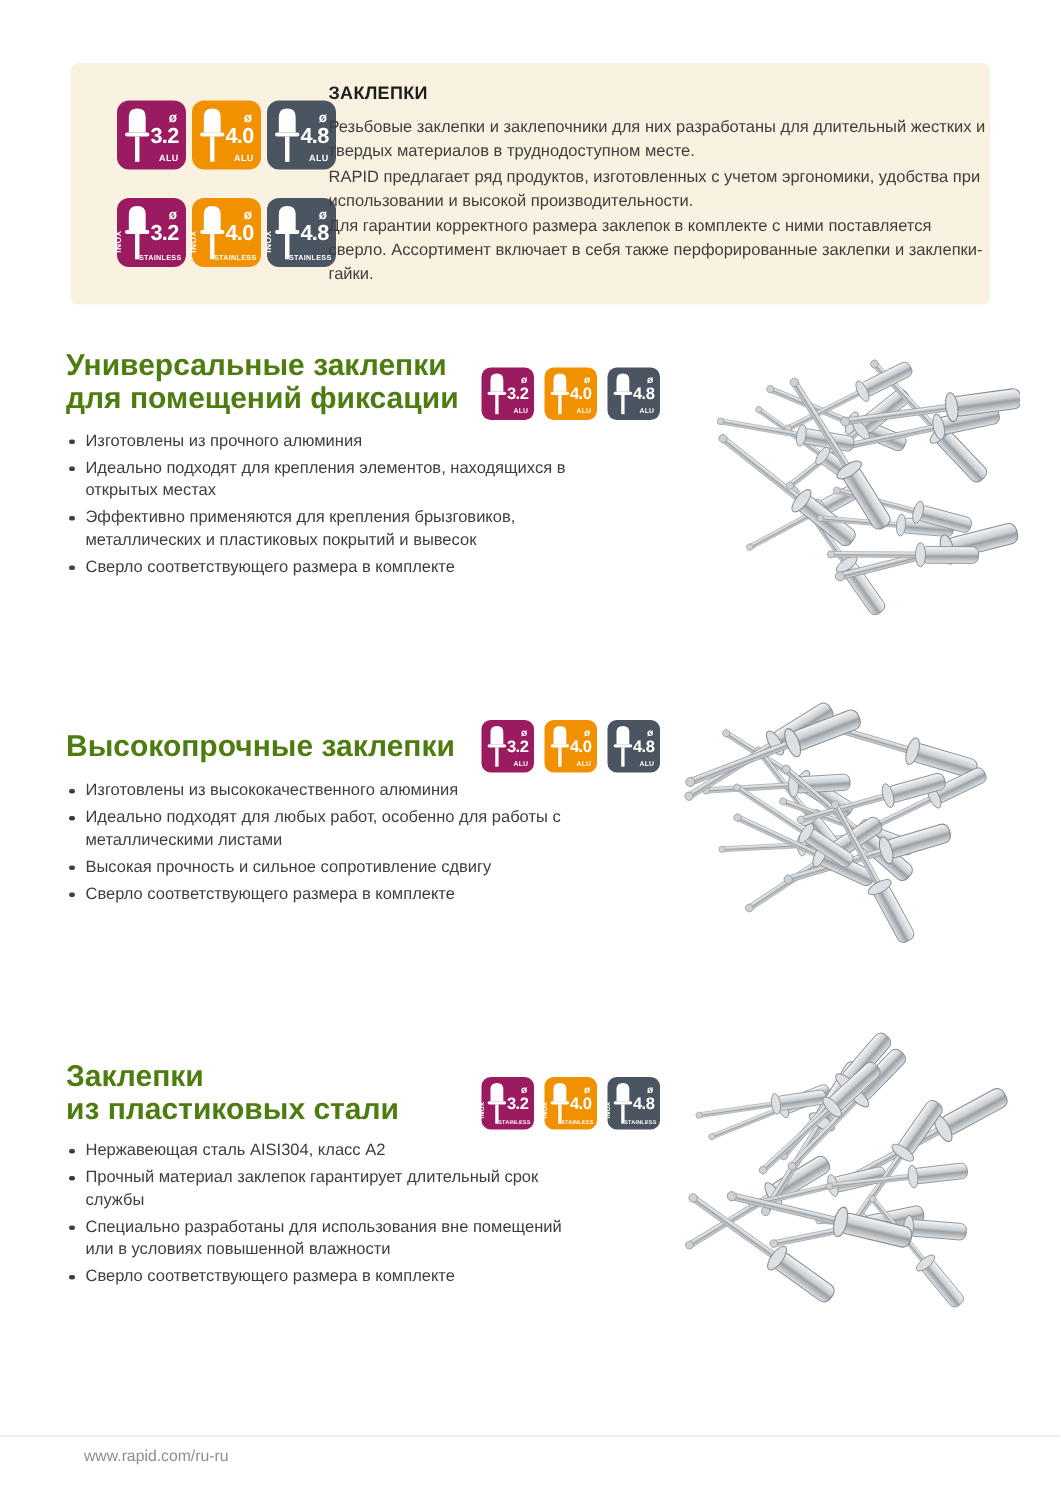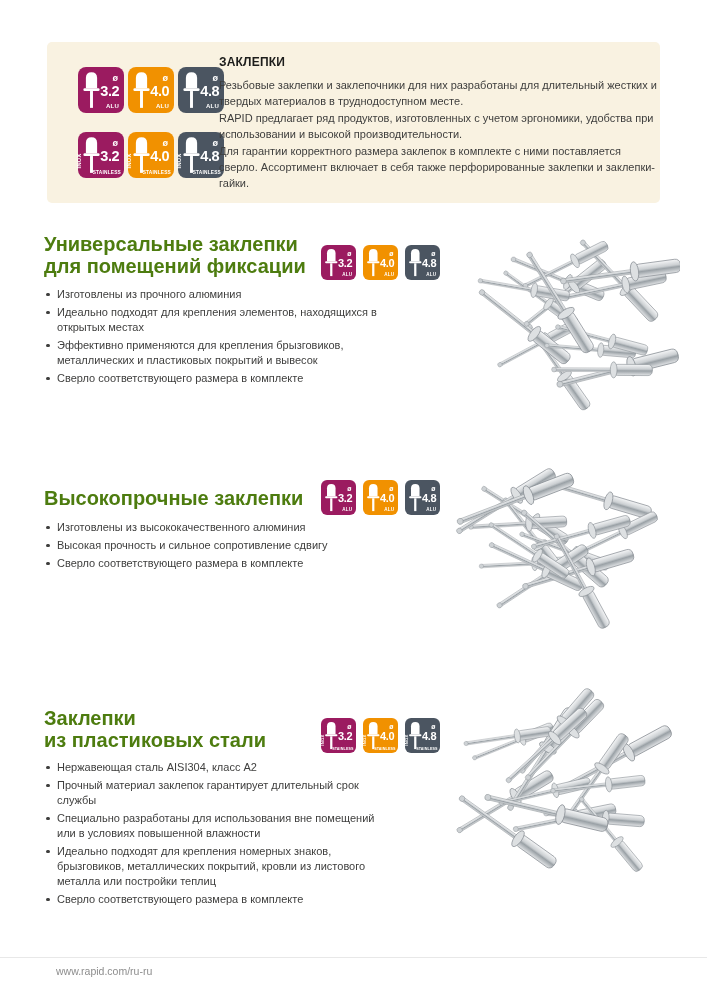--- a/index.html
+++ b/index.html
@@ -256,20 +256,21 @@
           </svg>
           <span class="b-dia">ø</span>
           <span class="b-size">4.8</span>
           <span class="b-mat">ALU</span>
           <span class="b-inox"></span>
         </div>
 
     </div>
     <ul class="bullets">
       <li>Изготовлены из высококачественного алюминия</li>
+        <li>Идеально подходят для любых работ, особенно для работы с металлическими листами</li>
         <li>Высокая прочность и сильное сопротивление сдвигу</li>
         <li>Сверло соответствующего размера в комплекте</li>
     </ul>
   </div>
   <svg class="rivet-pile photo2" viewBox="0 0 232 185">
       <use href="#rivet-g" transform="translate(81.1 114.0) rotate(-2.9) scale(0.75)"></use>
       <use href="#rivet-g" transform="translate(152.5 47.0) rotate(16.5) scale(0.96)"></use>
       <use href="#rivet-g" transform="translate(81.6 64.4) rotate(32.3) scale(0.84)"></use>
       <use href="#rivet-g" transform="translate(90.5 86.3) rotate(52.3) scale(0.80)"></use>
       <use href="#rivet-g" transform="translate(74.5 74.2) rotate(-3.4) scale(0.82)"></use>
@@ -321,21 +322,20 @@
           <span class="b-size">4.8</span>
           <span class="b-mat">STAINLESS</span>
           <span class="b-inox">INOX</span>
         </div>
 
     </div>
     <ul class="bullets">
       <li>Нержавеющая сталь AISI304, класс А2</li>
         <li>Прочный материал заклепок гарантирует длительный срок службы</li>
         <li>Специально разработаны для использования вне помещений или в условиях повышенной влажности</li>
-        <li>Идеально подходят для крепления номерных знаков, брызговиков, металлических покрытий, кровли из листового металла или постройки теплиц</li>
         <li>Сверло соответствующего размера в комплекте</li>
     </ul>
   </div>
   <svg class="rivet-pile photo3" viewBox="0 0 250 194">
       <use href="#rivet-g" transform="translate(183.2 73.0) rotate(-28.4) scale(1.02)"></use>
       <use href="#rivet-g" transform="translate(79.7 56.5) rotate(-21.9) scale(0.72)"></use>
       <use href="#rivet-g" transform="translate(71.5 116.9) rotate(-31.2) scale(0.92)"></use>
       <use href="#rivet-g" transform="translate(107.5 73.7) rotate(-57.9) scale(0.99)"></use>
       <use href="#rivet-g" transform="translate(131.4 133.2) rotate(-11.5) scale(0.87)"></use>
       <use href="#rivet-g" transform="translate(111.7 106.8) rotate(-13.2) scale(0.78)"></use>

